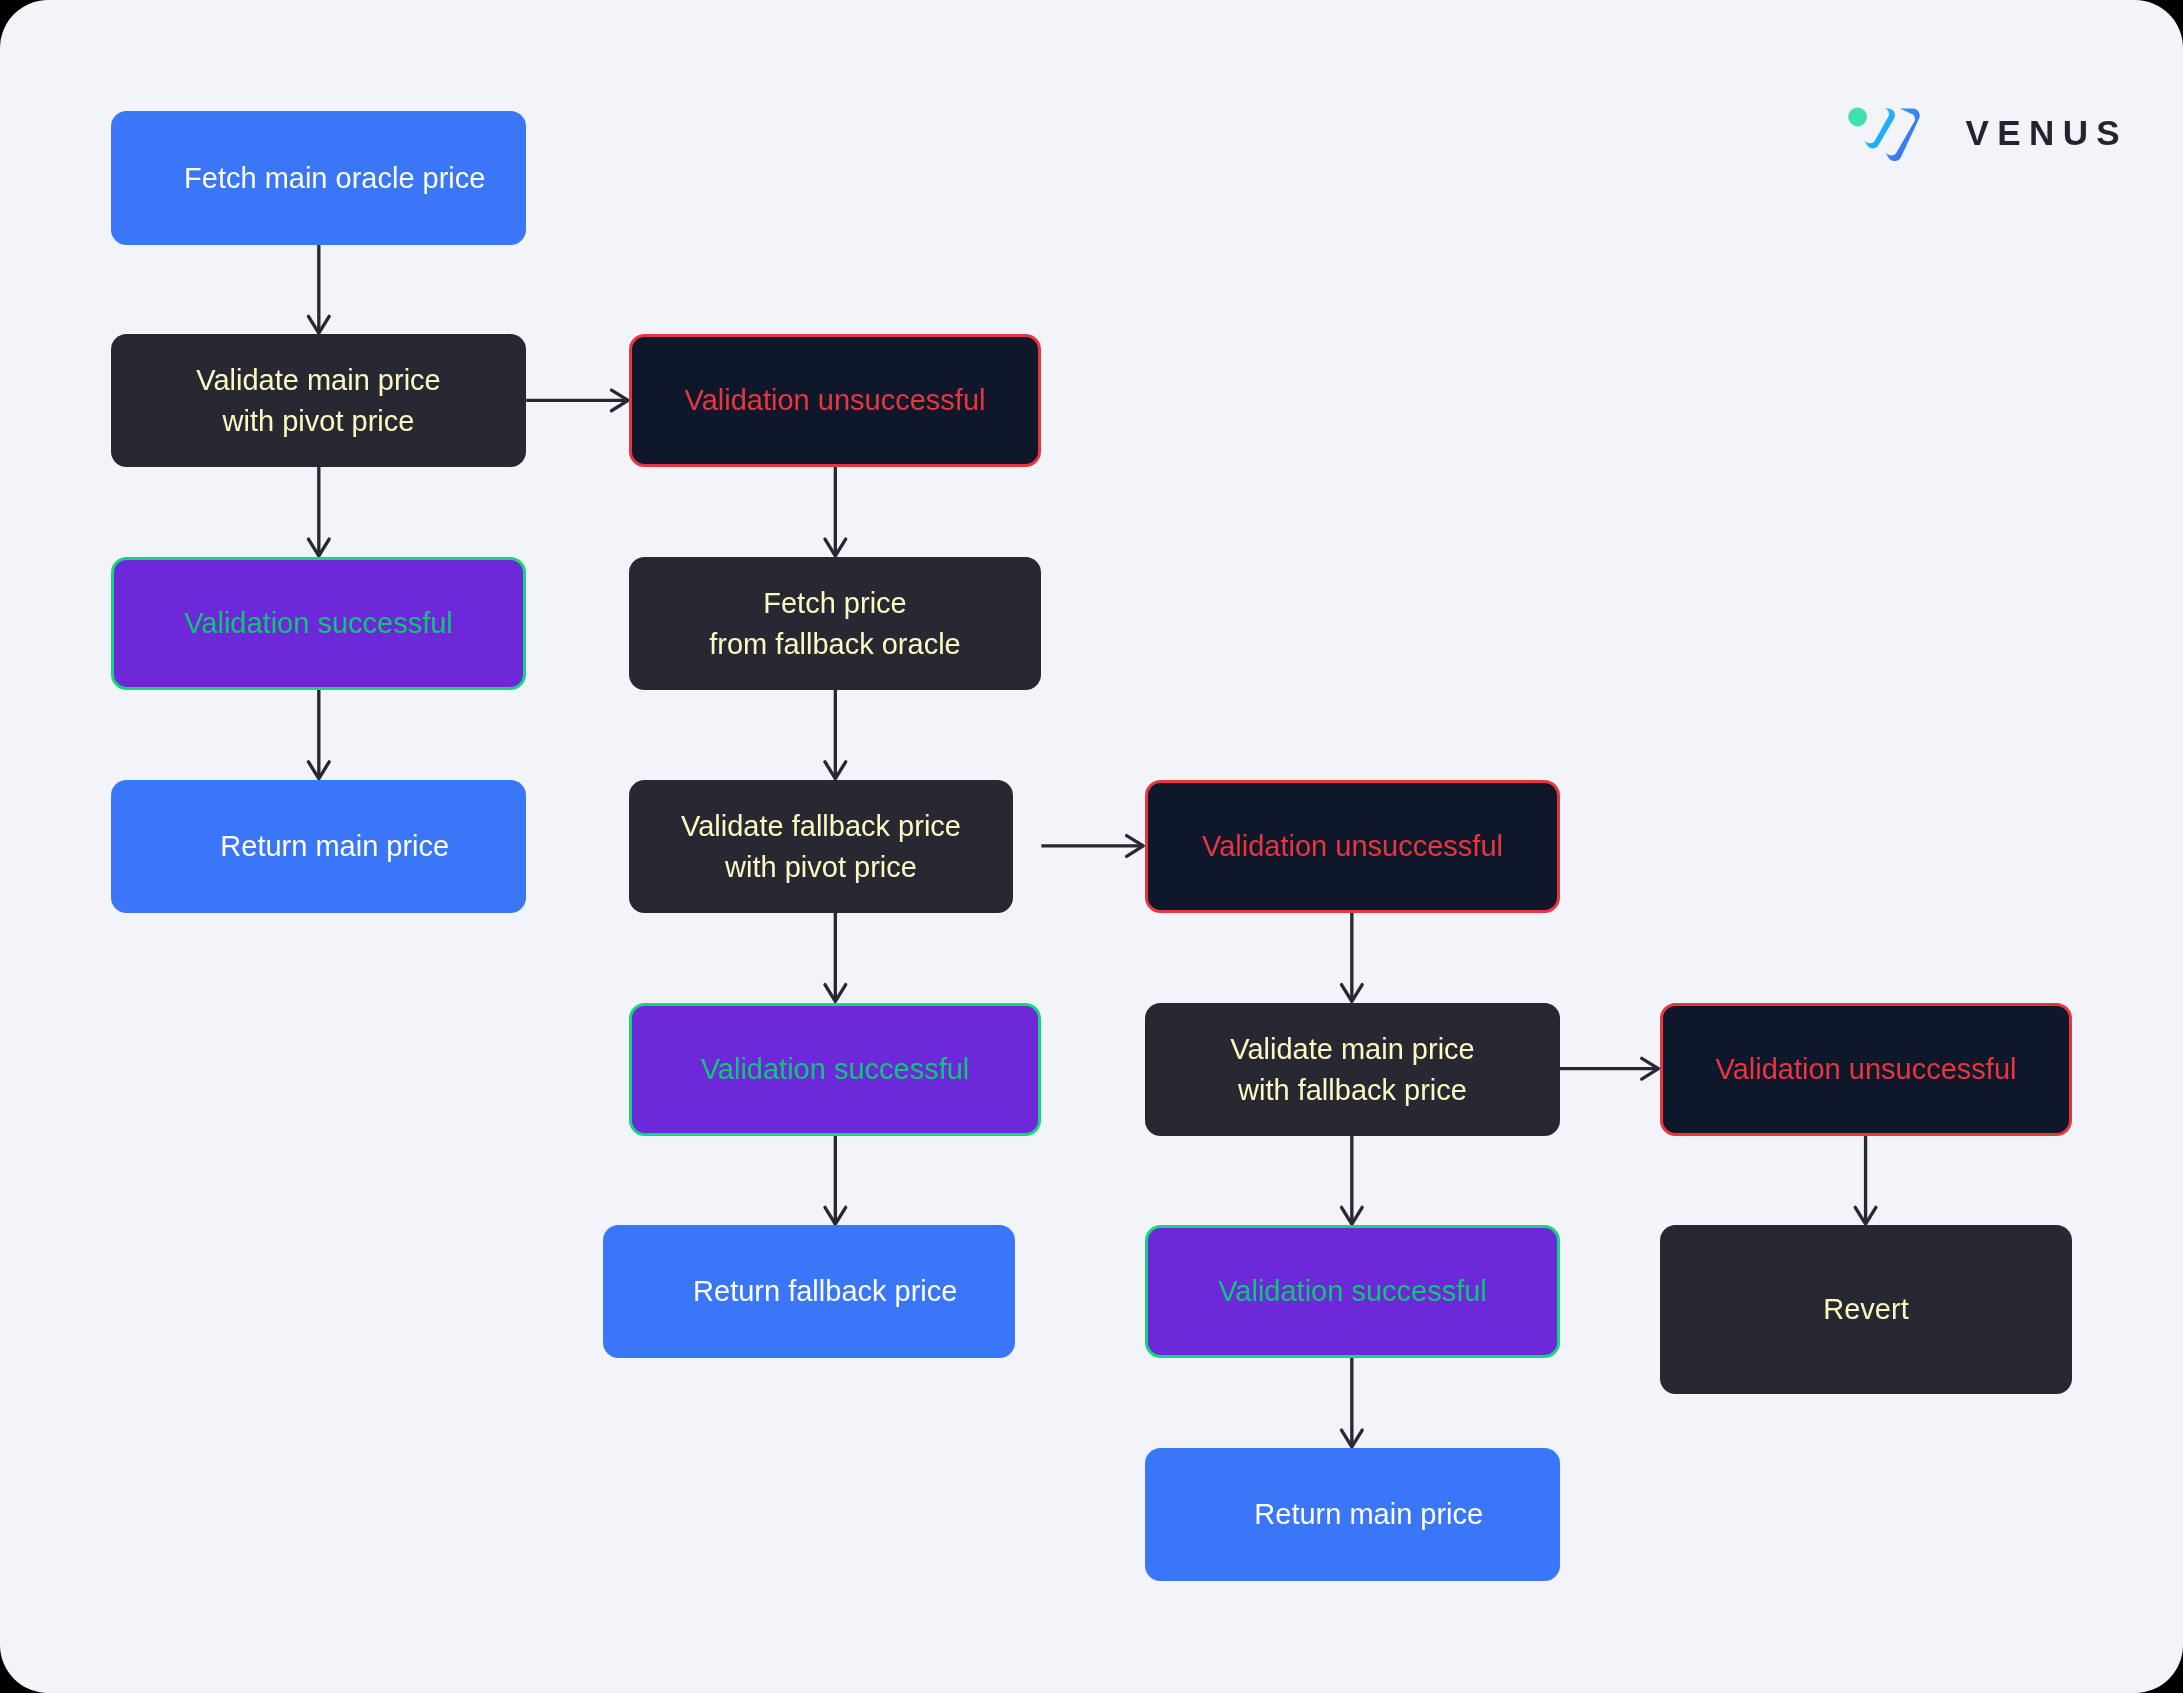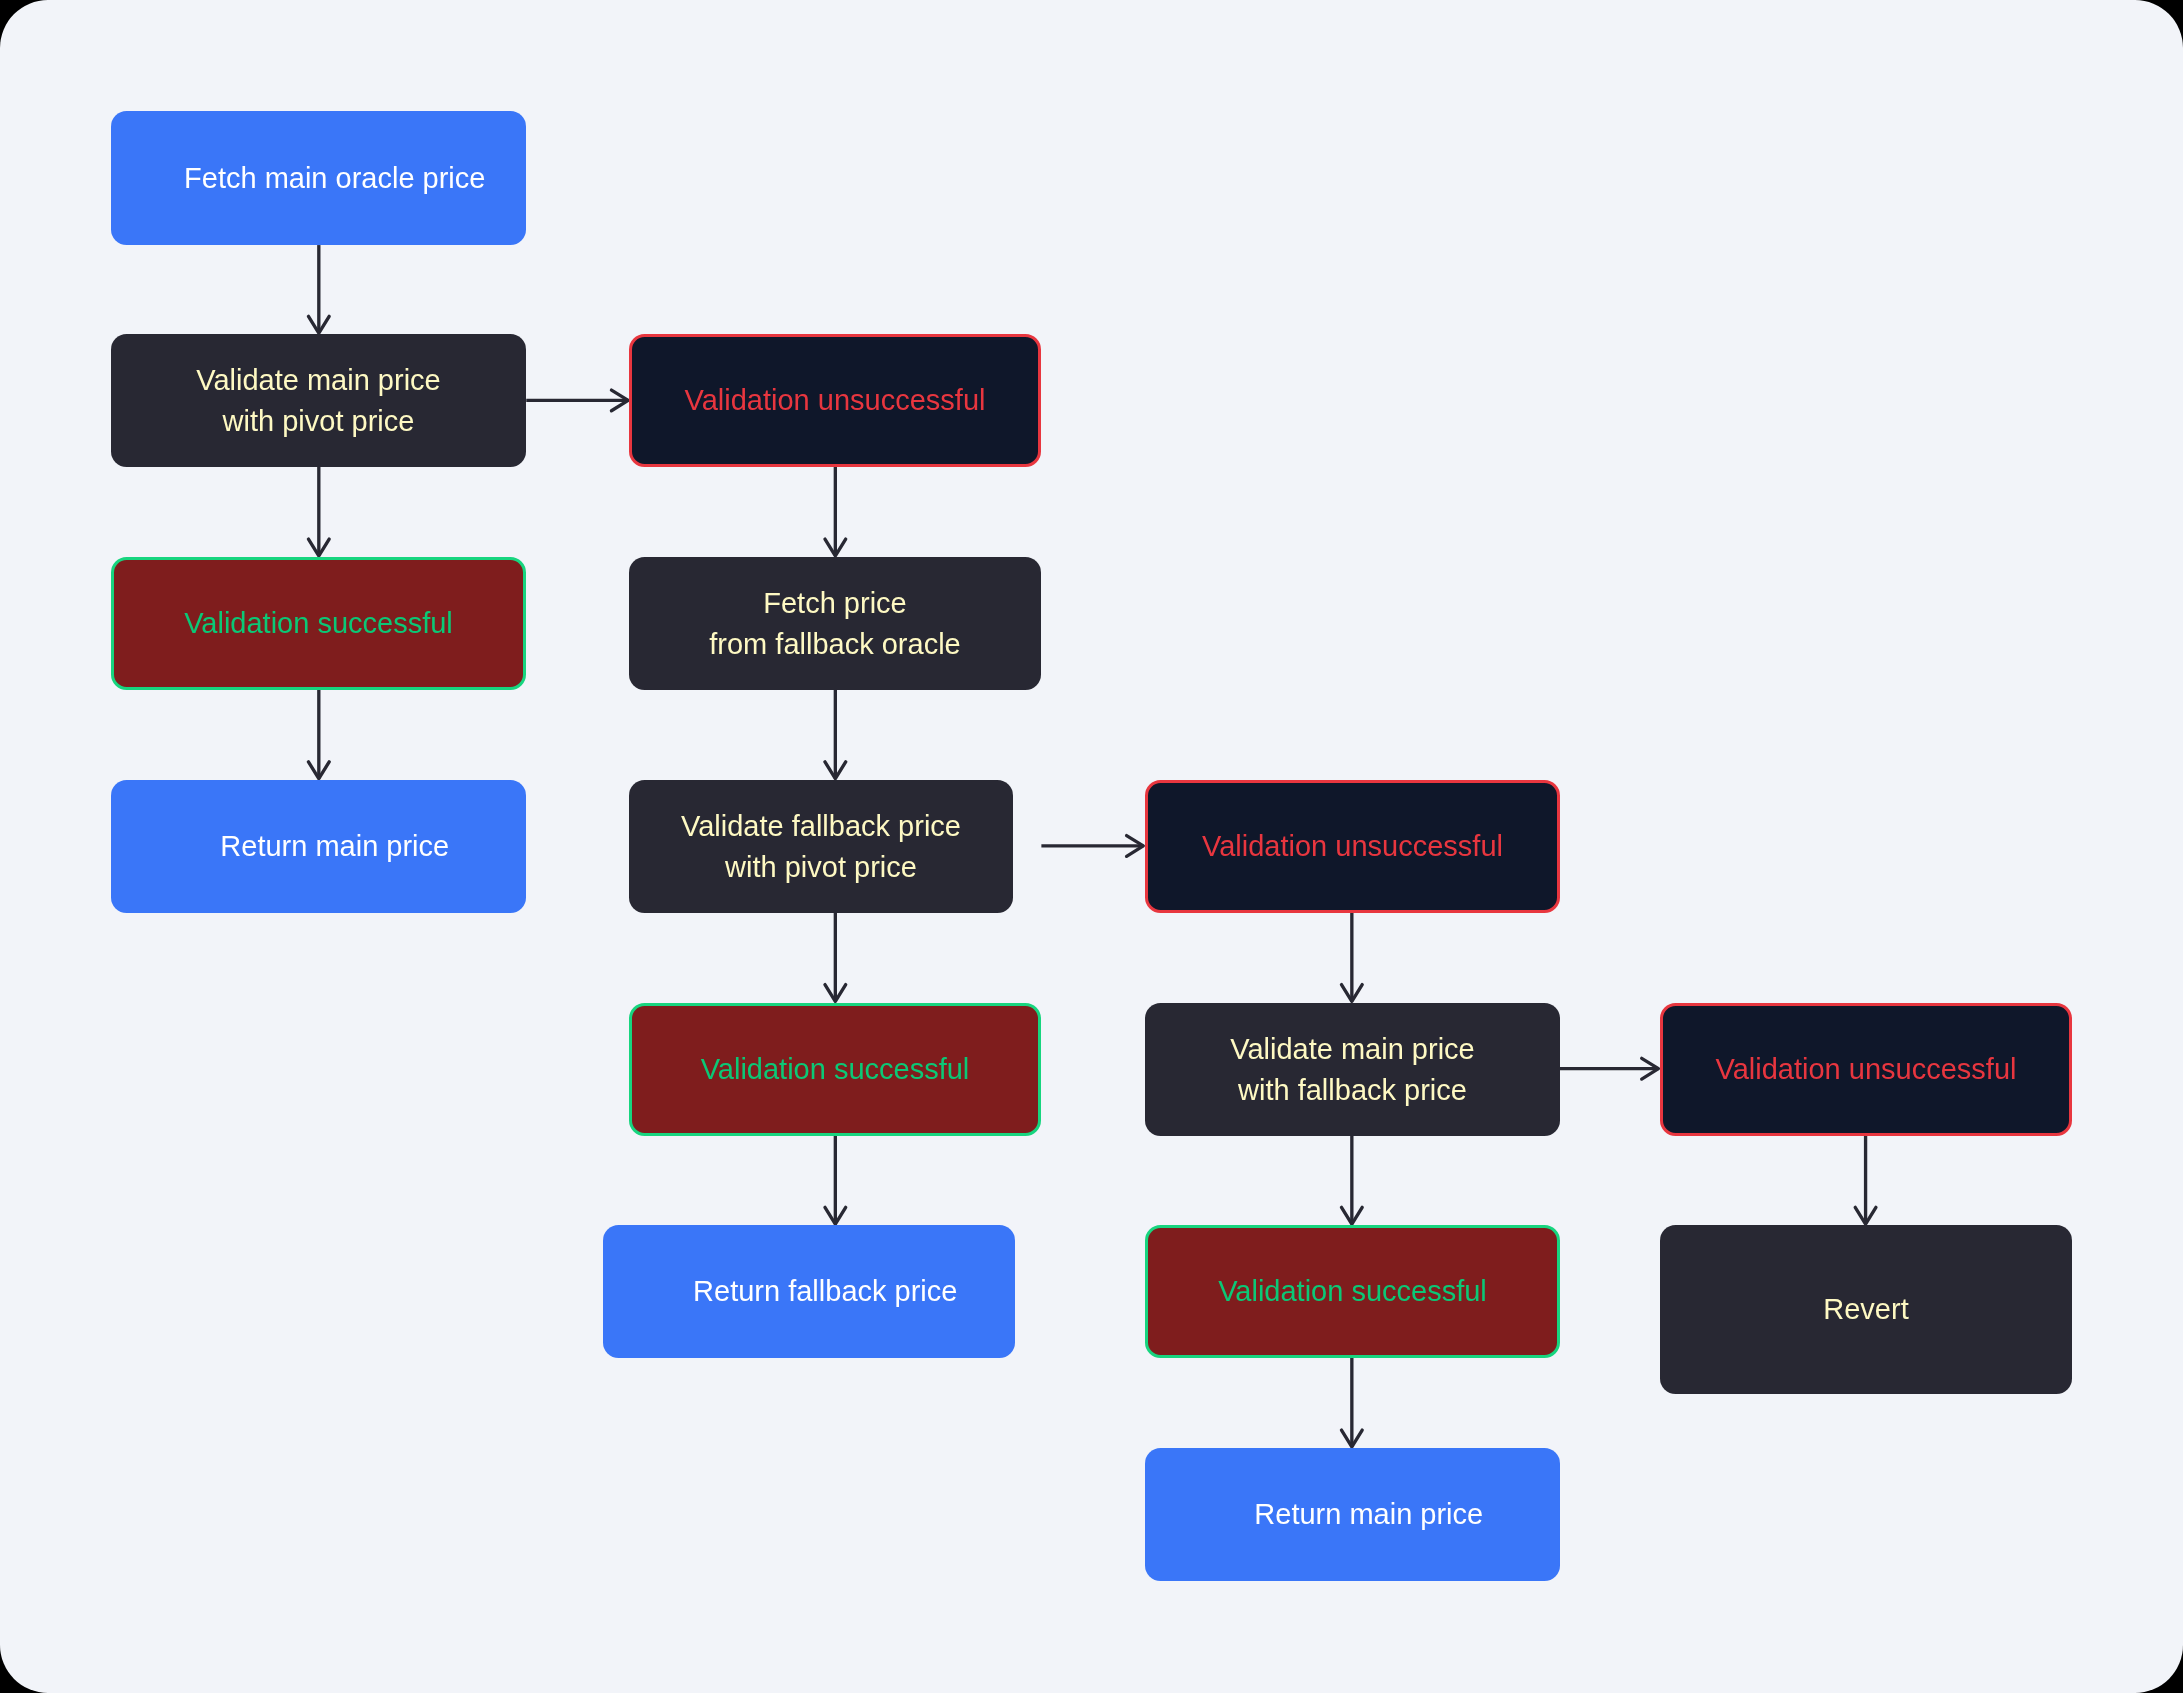--- a/index.html
+++ b/index.html
@@ -48,21 +48,21 @@
     text-align: center;
     border-radius: 15.6px;
     font-size: 29px;
     line-height: 1.38;
     padding: 0 14.5px;
   }
   .node .lbl { display: block; white-space: pre-line; }
 
   .n-blue  { background: #3a76f8; color: #ffffff; border: 3.3px solid transparent; padding-left: 47px; }
   .n-dark  { background: #282833; color: #fef9c3; border: 3.3px solid transparent; }
-  .n-green { background: #7f1d1d; color: #0bc876; border: 3.3px solid #17d57f; }
+  .n-green { background: #6d28d9; color: #0bc876; border: 3.3px solid #17d57f; }
   .n-red   { background: #0f172a; color: #e8363f; border: 3.3px solid #e8363f; }
 
   
   #edges {
     position: absolute;
     left: 0; top: 0;
     width: 2183px; height: 1693px;
     pointer-events: none;
   }
 </style>
@@ -175,15 +175,35 @@
         <span class="lbl">Validation successful</span>
       </div>
       <div class="node n-dark" style="left: 1660px; top: 1225px; width: 412px; height: 169px;">
         <span class="lbl">Revert</span>
       </div>
       <div class="node n-blue" style="left: 1145px; top: 1448px; width: 415px; height: 133px;">
         <span class="lbl">Return main price</span>
       </div>
     </div>
 
+  <div id="logo">
+    <div id="logo-mark">
+      <svg width="95" height="58" viewBox="0 0 170 105" xmlns="http://www.w3.org/2000/svg">
+        <defs>
+          <linearGradient id="gradA" x1="0" y1="0" x2="1" y2="1">
+            <stop offset="0%" stop-color="#25c6fb"></stop>
+            <stop offset="100%" stop-color="#1f9df5"></stop>
+          </linearGradient>
+          <linearGradient id="gradB" x1="0" y1="0" x2="1" y2="1">
+            <stop offset="0%" stop-color="#2fa9f8"></stop>
+            <stop offset="100%" stop-color="#3f5ff0"></stop>
+          </linearGradient>
+        </defs>
+        <circle cx="20" cy="25" r="17" fill="#3ee0ae"></circle>
+        <path d="M52 10 h24 a12 12 0 0 1 10 18 L58 76 a12 12 0 0 1 -21 0 l-5 -9 a12 12 0 0 0 18 3 l26 -46 a10 10 0 0 0 -8 -14 z" fill="url(#gradA)"></path>
+        <path d="M96 10 h24 a13 13 0 0 1 11 19 L98 99 a13 13 0 0 1 -22 0 l-6 -10 a13 13 0 0 0 19 3 l34 -59 a11 11 0 0 0 -9 -15 z" fill="url(#gradB)"></path>
+      </svg>
+    </div>
+    <div id="logo-word">VENUS</div>
+  </div>
 
 </div>
 
 
 </body></html>

